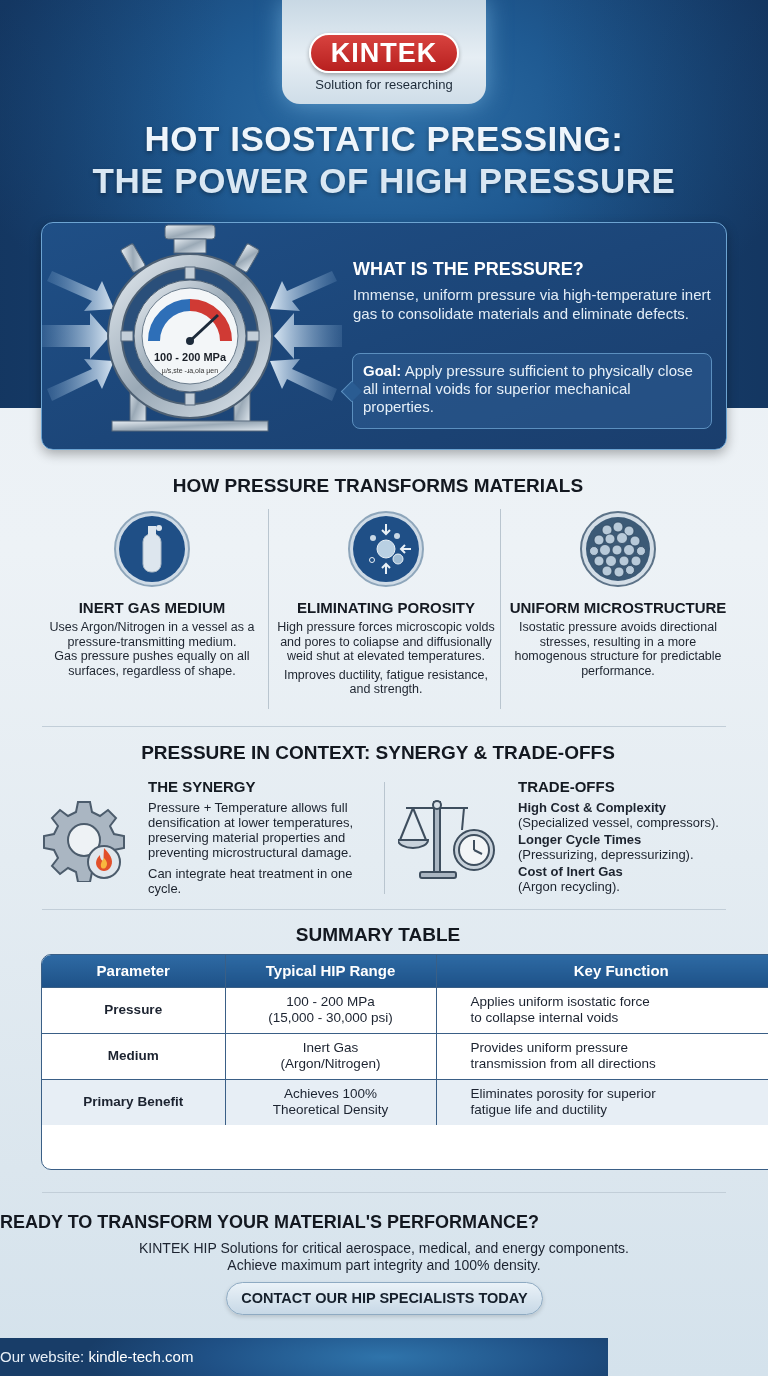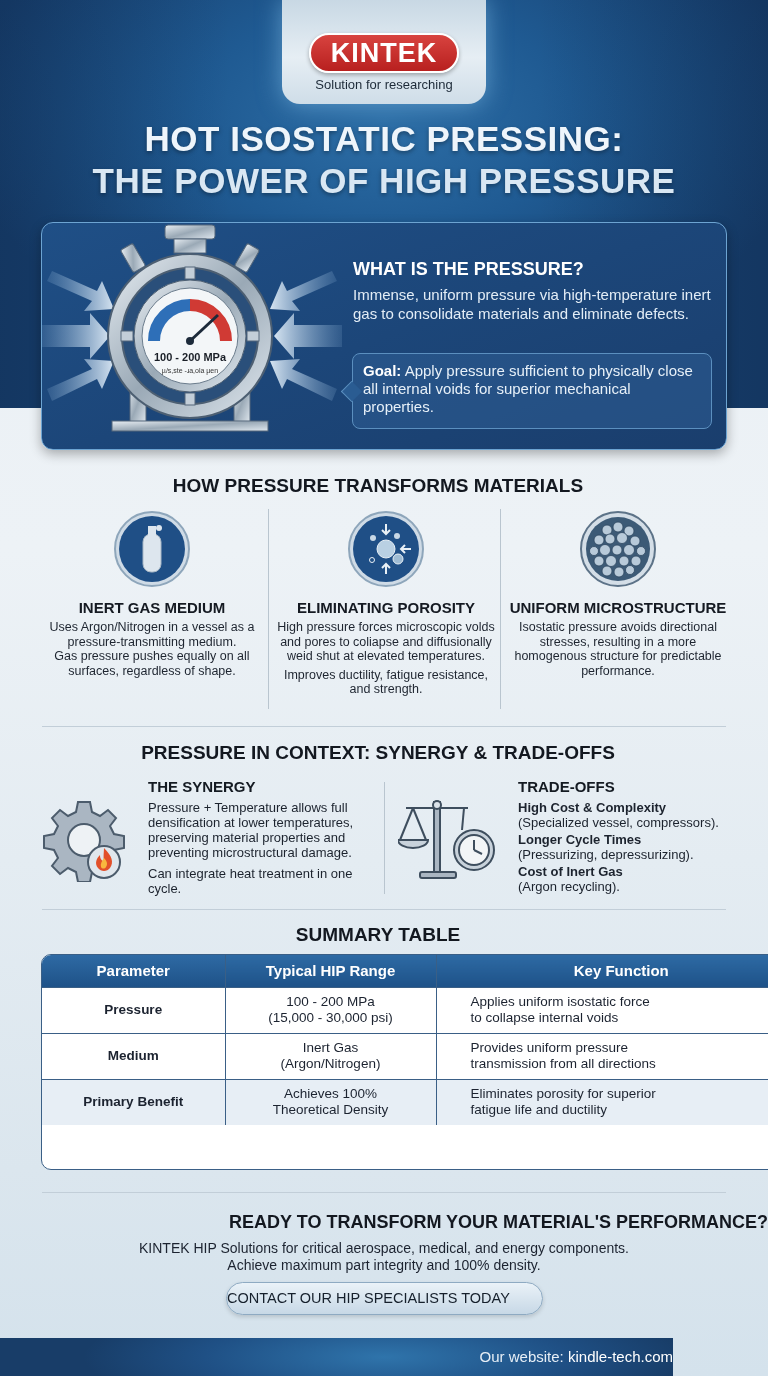--- a/index.html
+++ b/index.html
@@ -104,34 +104,34 @@
     background: linear-gradient(180deg, #2e6aa4 0%, #1e5288 100%);
     color: #fff; font-size: 15px; font-weight: bold; height: 32px;
   }
   td { font-size: 13.5px; line-height: 16px; color: #1c2330; height: 46px; border-top: 1px solid #3a5f86; }
   th + th, td + td { border-left: 1px solid #3a5f86; }
   td.c { text-align: center; }
   td.l { text-align: left; padding-left: 34px; }
   tr.alt td { background: #e7eef5; }
   td.param { font-weight: 600; }
 
-  .cta-title { position: absolute; left: 0; width: 768px; top: 1212px; text-align: right; font-weight: bold; font-size: 18px; color: #131820; }
+  .cta-title { position: absolute; left: 0; width: 768px; top: 1212px; text-align: left; font-weight: bold; font-size: 18px; color: #131820; }
   .cta-body { position: absolute; left: 0; width: 768px; top: 1240px; text-align: center; font-size: 14px; line-height: 17px; color: #1c2330; }
   .cta-button {
     position: absolute; left: 226px; top: 1282px; width: 317px; height: 33px;
     border-radius: 17px; border: 1.5px solid #8eaac2;
     background: linear-gradient(180deg, #eaf2f8 0%, #c7d8e6 100%);
     box-shadow: 0 2px 4px rgba(0,0,0,0.15);
-    font-weight: normal; font-size: 14.5px; color: #16202c;
-    text-align: left; line-height: 30px; cursor: pointer;
+    font-weight: bold; font-size: 14.5px; color: #16202c;
+    text-align: center; line-height: 30px; cursor: pointer;
   }
   .footer {
-    position: absolute; left: 0; top: 1338px; width: 673px; height: 38px;
+    position: absolute; left: 0; top: 1338px; width: 608px; height: 38px;
     background: radial-gradient(ellipse 300px 60px at 384px 19px, #2f74ab 0%, #1f5085 60%, #183d68 100%);
-    color: #e6eef6; font-size: 15px; text-align: right; line-height: 38px;
+    color: #e6eef6; font-size: 15px; text-align: left; line-height: 38px;
   }
   .footer .url { color: #fff; }
 </style>
 </head>
 <body>
 
 <div class="hero"></div>
 
 <div class="logo-panel">
   <div class="logo-pill">KINTEK</div>

